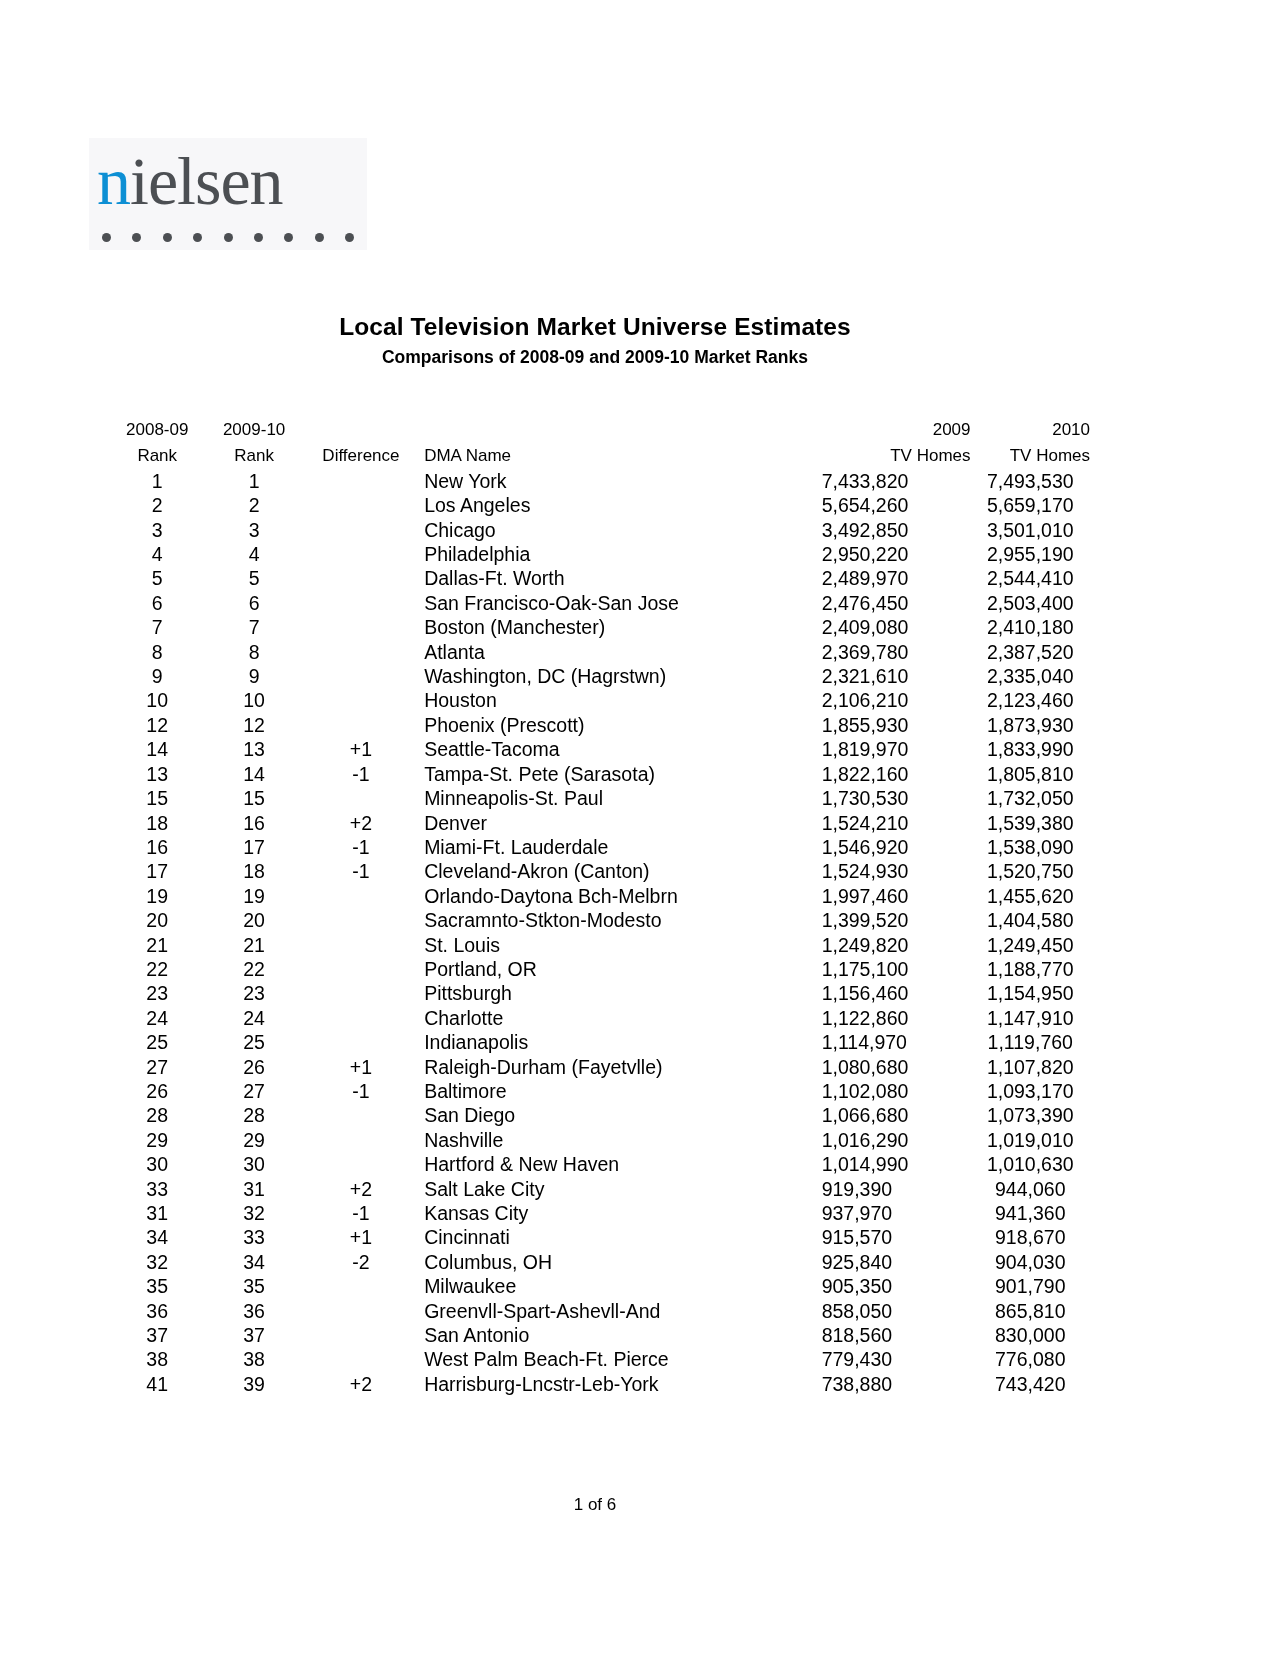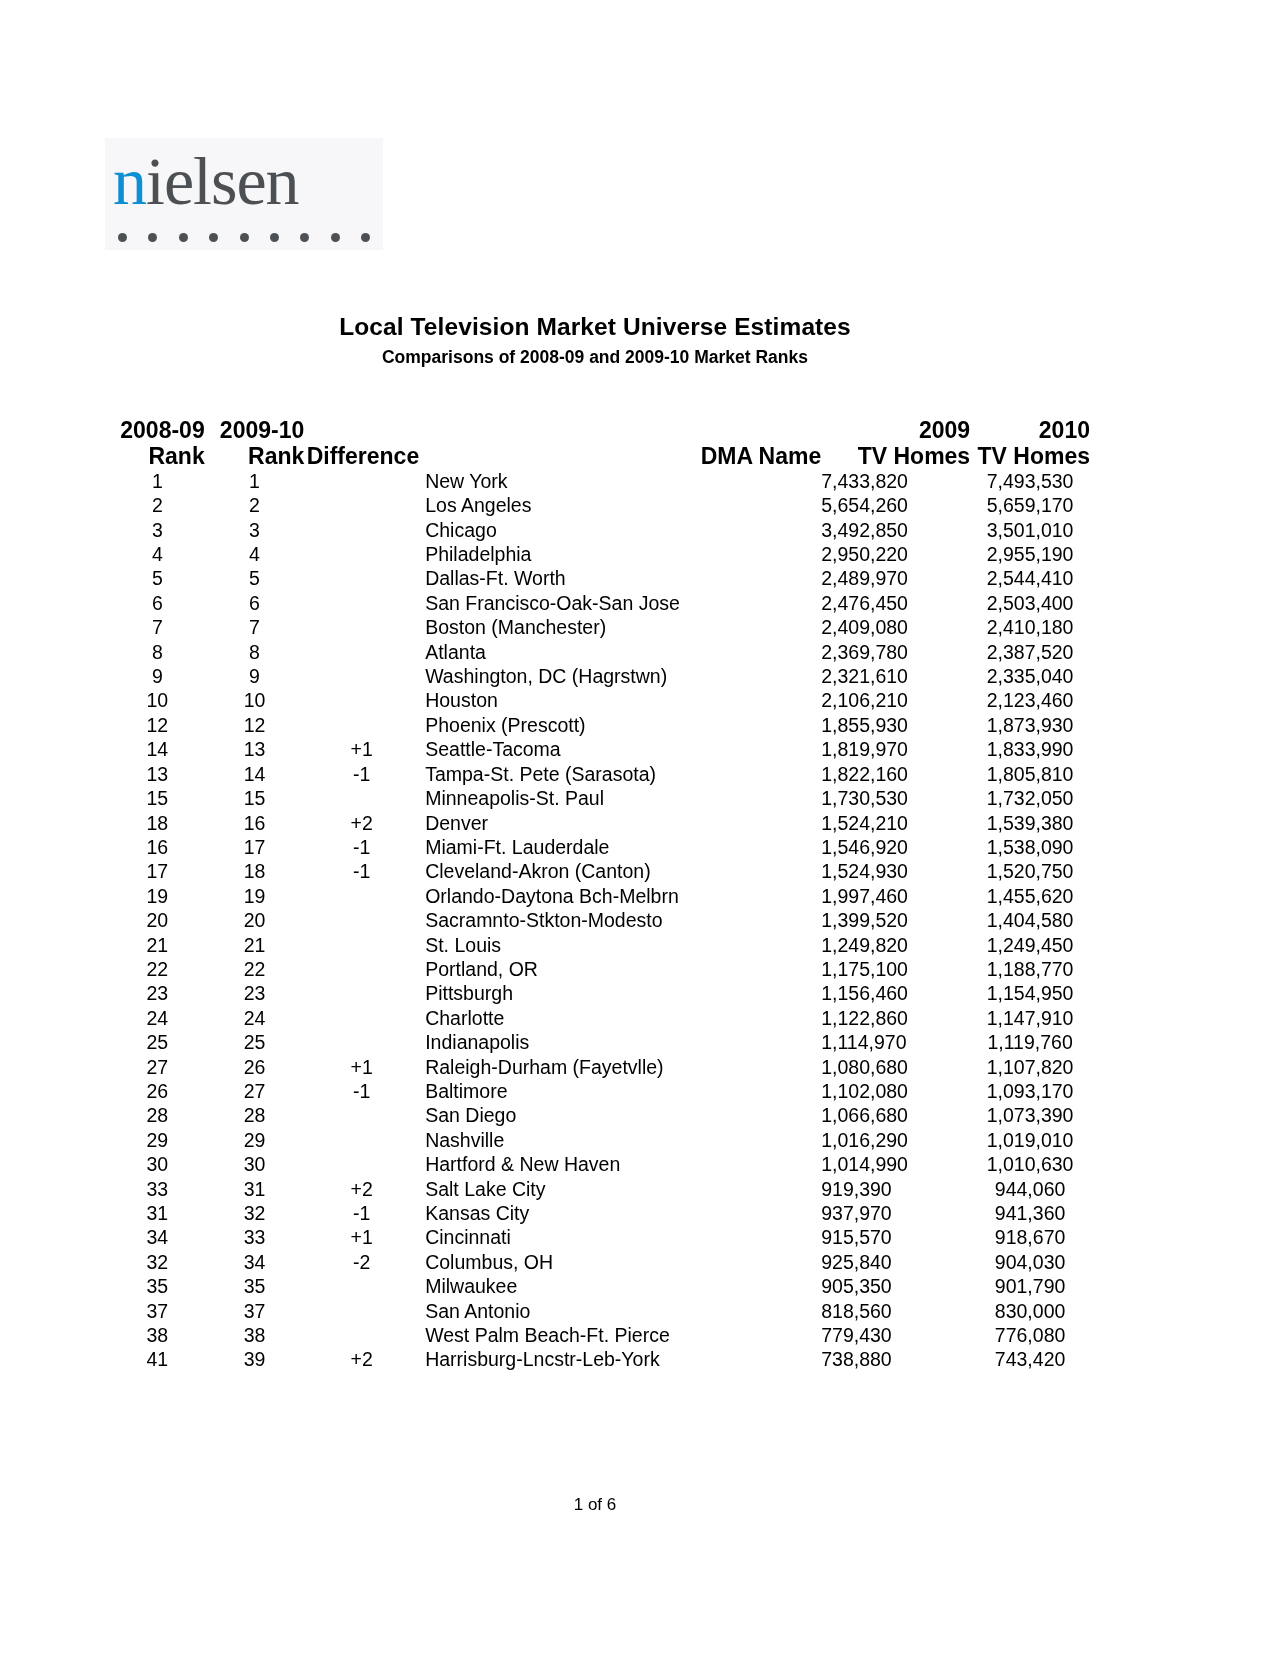--- a/index.html
+++ b/index.html
@@ -13,21 +13,21 @@
     height: 1662px;
     position: relative;
     font-family: "Liberation Sans", sans-serif;
     color: #000000;
     overflow: hidden;
   }
 
   
   .logo-block {
     position: absolute;
-    left: 105px;
+    left: 89px;
     top: 138px;
     width: 278px;
     height: 112px;
     background: #f7f7f9;
   }
   .logo-wordmark {
     position: absolute;
     left: 8px;
     top: 6px;
     font-family: "Liberation Serif", serif;
@@ -91,23 +91,22 @@
     font-size: 19.5px;
   }
   .market-table th,
   .market-table td {
     padding: 0;
     line-height: 24.4px;
     vertical-align: baseline;
     white-space: nowrap;
   }
   .market-table thead th {
-    font-weight: bold;
-    font-size: 23px;
-    text-align: right;
+    font-weight: normal;
+    font-size: 17px;
   }
   .head-top th {
     padding-bottom: 2px;
   }
 
   .col-rank08  { width: 95px;  text-align: center; }
   .col-rank09  { width: 100px; text-align: center; }
   .col-diff    { width: 115px; text-align: center; }
   .col-dma     { width: 400px; text-align: left; padding-left: 6px !important; }
   .col-tv09    { width: 150px; text-align: left; }
@@ -433,20 +432,28 @@
       </tr>
       <tr>
         <td class="col-rank08">35</td>
         <td class="col-rank09">35</td>
         <td class="col-diff"></td>
         <td class="col-dma">Milwaukee</td>
         <td class="col-tv09">905,350</td>
         <td class="col-tv10">901,790</td>
       </tr>
       <tr>
+        <td class="col-rank08">36</td>
+        <td class="col-rank09">36</td>
+        <td class="col-diff"></td>
+        <td class="col-dma">Greenvll-Spart-Ashevll-And</td>
+        <td class="col-tv09">858,050</td>
+        <td class="col-tv10">865,810</td>
+      </tr>
+      <tr>
         <td class="col-rank08">37</td>
         <td class="col-rank09">37</td>
         <td class="col-diff"></td>
         <td class="col-dma">San Antonio</td>
         <td class="col-tv09">818,560</td>
         <td class="col-tv10">830,000</td>
       </tr>
       <tr>
         <td class="col-rank08">38</td>
         <td class="col-rank09">38</td>

